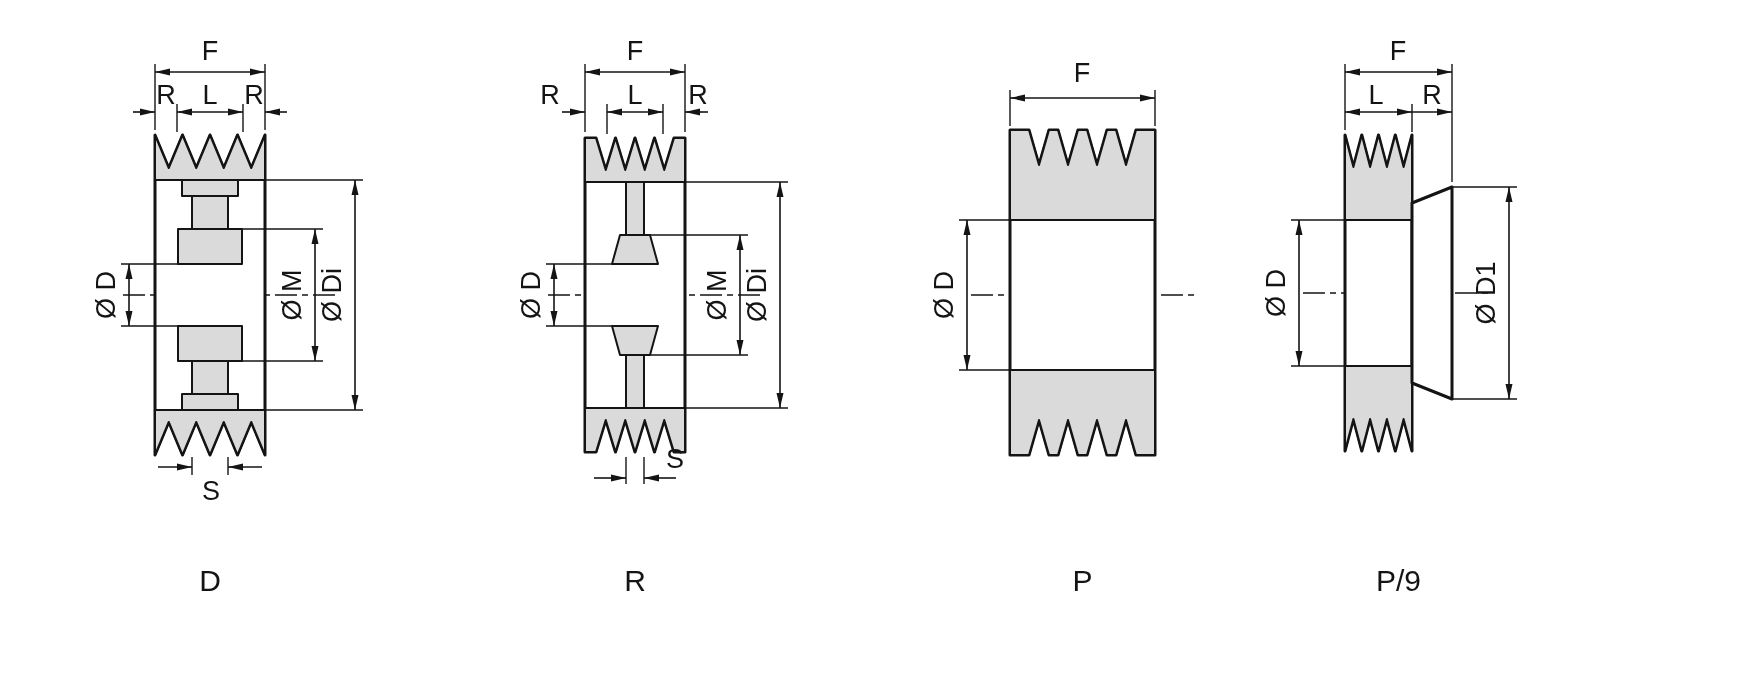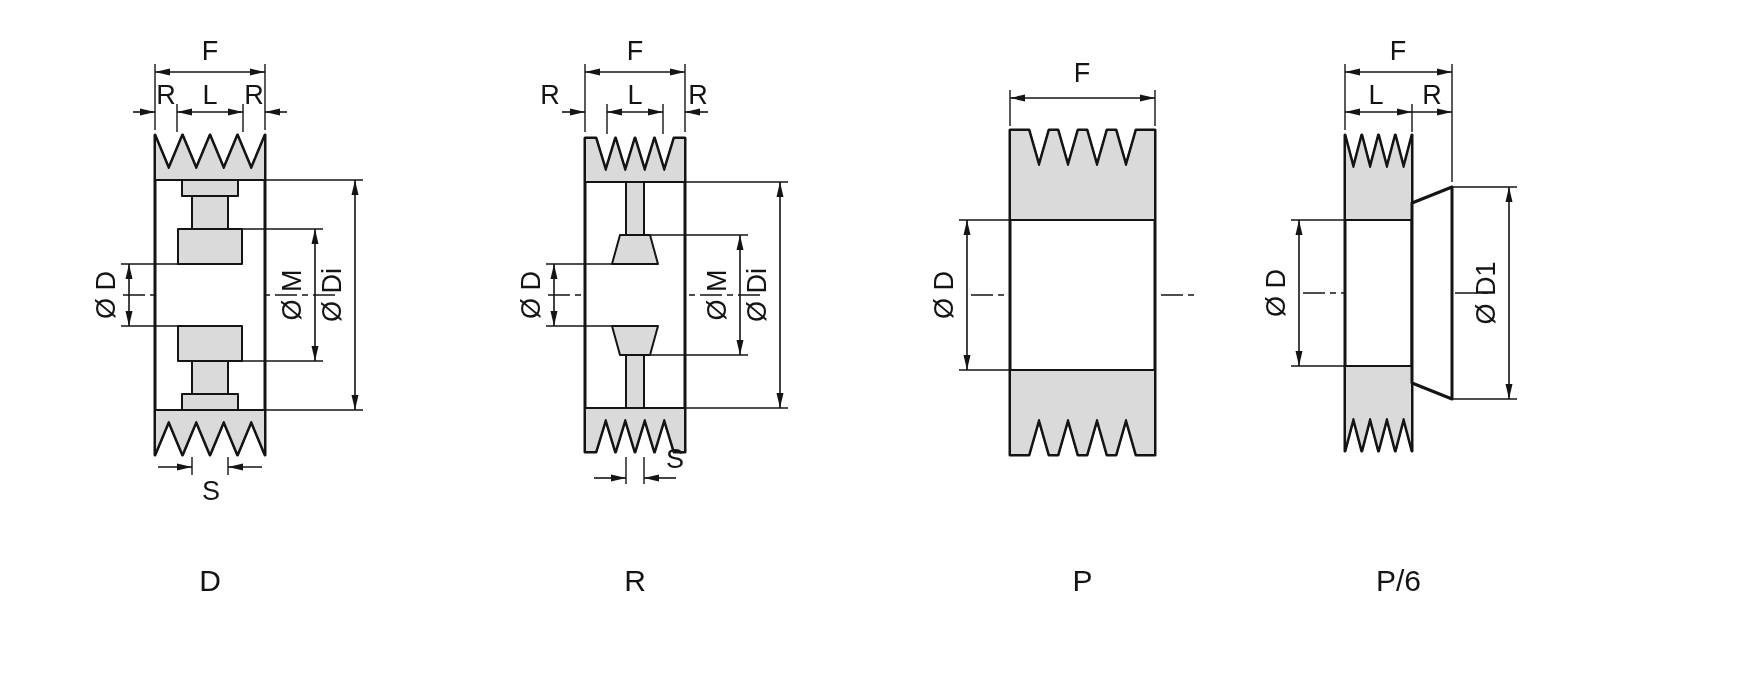--- a/index.html
+++ b/index.html
@@ -208,16 +208,16 @@
       <line class="ext" x1="46" y1="200" x2="100" y2="200"></line>
       <line class="ext" x1="46" y1="346" x2="100" y2="346"></line>
       <line class="dim" x1="54" y1="200" x2="54" y2="346" marker-start="url(#aQ)" marker-end="url(#aQ)"></line>
       <text class="lbl" x="40" y="273" text-anchor="middle" transform="rotate(-90 40 273)">Ø D</text>
 
       <line class="ext" x1="207" y1="167" x2="272" y2="167"></line>
       <line class="ext" x1="207" y1="379" x2="272" y2="379"></line>
       <line class="dim" x1="264" y1="167" x2="264" y2="379" marker-start="url(#aQ)" marker-end="url(#aQ)"></line>
       <text class="lbl" x="250" y="273" text-anchor="middle" transform="rotate(-90 250 273)">Ø D1</text>
     </svg>
-    <div class="caption" style="width:307px">P/6</div>
+    <div class="caption" style="width:307px">P/9</div>
   </div>
 
 </div>
 
 </body></html>

